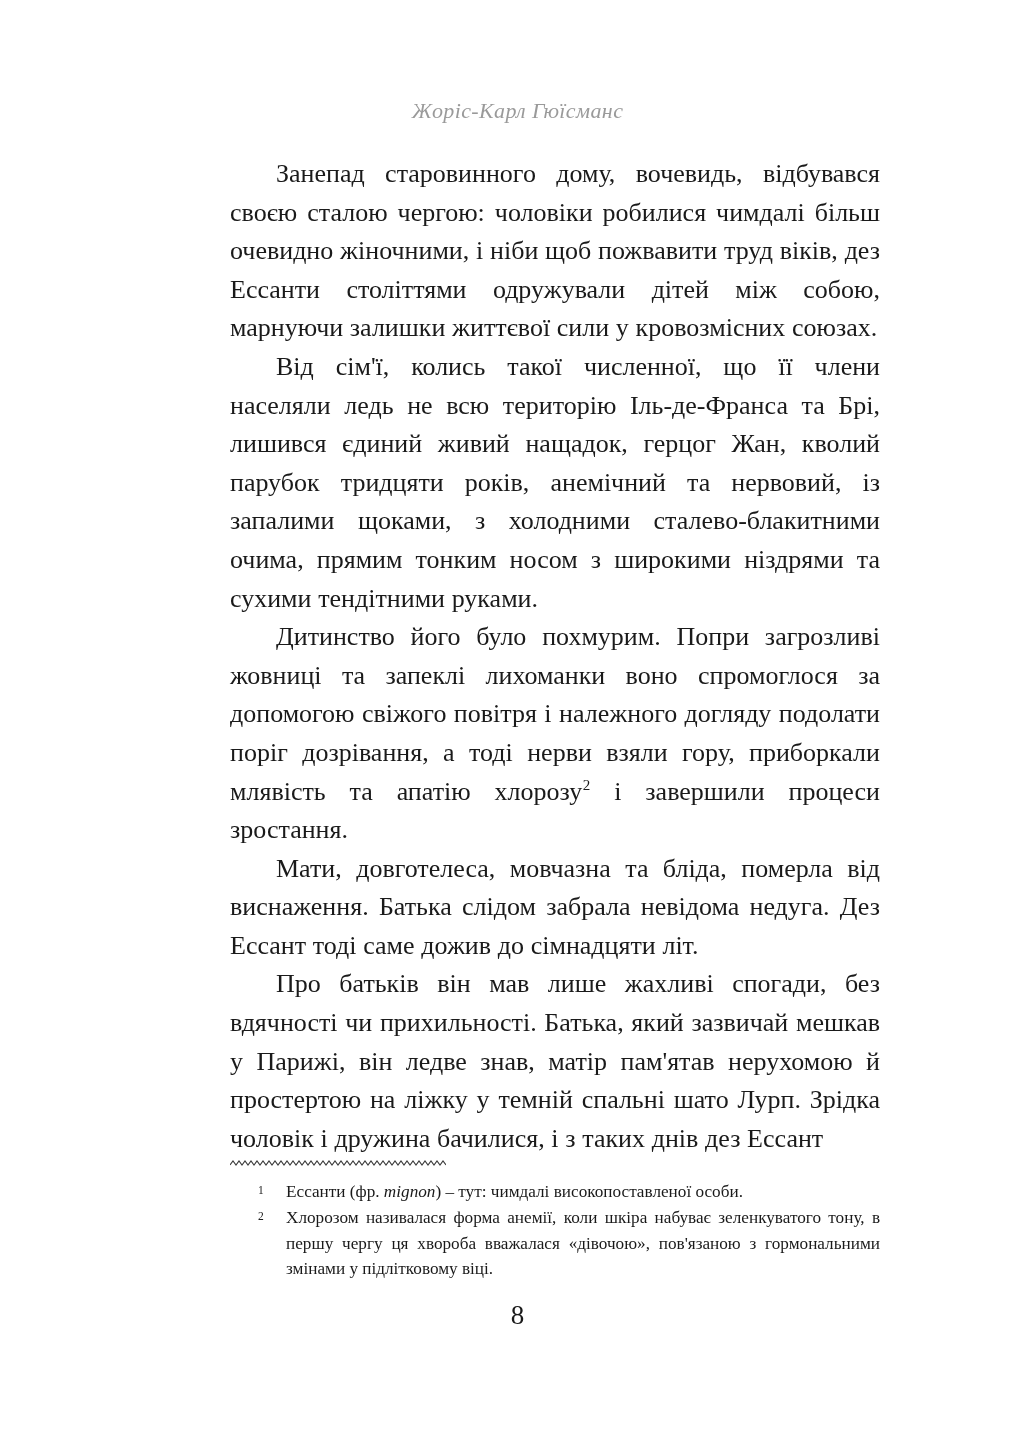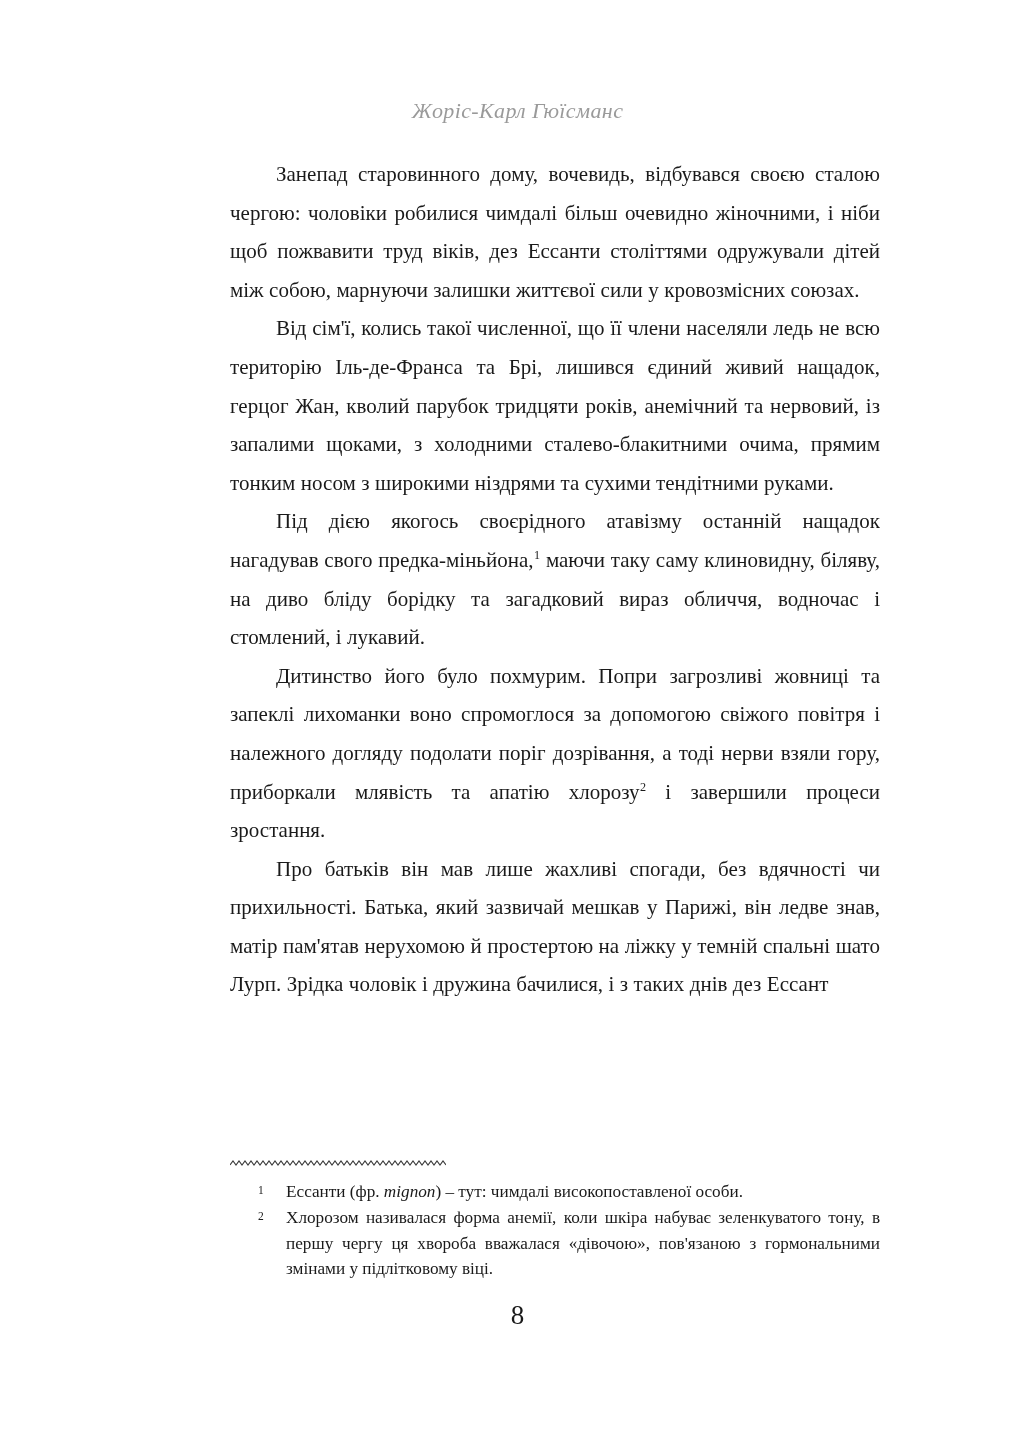--- a/index.html
+++ b/index.html
@@ -41,21 +41,21 @@
     top: 155px;
     left: 230px;
     width: 650px;
   }
 
   .para {
     margin: 0;
     text-align: justify;
     text-align-last: left;
     text-indent: 46px;
-    font-size: 21px;
+    font-size: 26px;
     line-height: 38.6px;
     hyphens: manual;
     word-spacing: 0.2px;
   }
 
   .para + .para { margin-top: 0; }
 
   sup.fnref {
     font-size: 0.58em;
     line-height: 0;
@@ -125,24 +125,24 @@
   <div class="running-head">Жоріс-Карл Гюїсманс</div>
 
   <div class="textblock">
     <p class="para">
       <span>Занепад старовинного дому, вочевидь, відбувався своєю сталою чергою: чоловіки робилися чимдалі більш очевидно жіночними, і ніби щоб пожвавити труд віків, дез Ессанти століттями одружували дітей між собою, марнуючи залишки життєвої сили у кровозмісних союзах.</span>
     </p>
     <p class="para">
       <span>Від сім'ї, колись такої численної, що її члени населяли ледь не всю територію Іль-де-Франса та Брі, лишився єдиний живий нащадок, герцог Жан, кволий парубок тридцяти років, анемічний та нервовий, із запалими щоками, з холодними сталево-блакитними очима, прямим тонким носом з широкими ніздрями та сухими тендітними руками.</span>
     </p>
     <p class="para">
-      <span>Під дією якогось своєрідного атавізму останній нащадок нагадував свого предка-міньйона,</span><sup class="fnref">1</sup><span> маючи таку саму клиновидну, біляву, на диво бліду борідку та загадковий вираз обличчя, водночас і стомлений, і лукавий.</span>
+      <span>Дитинство його було похмурим. Попри загрозливі жовниці та запеклі лихоманки воно спромоглося за допомогою свіжого повітря і належного догляду подолати поріг дозрівання, а тоді нерви взяли гору, приборкали млявість та апатію хлорозу</span><sup class="fnref">2</sup><span> і завершили процеси зростання.</span>
     </p>
     <p class="para">
-      <span>Дитинство його було похмурим. Попри загрозливі жовниці та запеклі лихоманки воно спромоглося за допомогою свіжого повітря і належного догляду подолати поріг дозрівання, а тоді нерви взяли гору, приборкали млявість та апатію хлорозу</span><sup class="fnref">2</sup><span> і завершили процеси зростання.</span>
+      <span>Мати, довготелеса, мовчазна та бліда, померла від виснаження. Батька слідом забрала невідома недуга. Дез Ессант тоді саме дожив до сімнадцяти літ.</span>
     </p>
     <p class="para">
       <span>Про батьків він мав лише жахливі спогади, без вдячності чи прихильності. Батька, який зазвичай мешкав у Парижі, він ледве знав, матір пам'ятав нерухомою й простертою на ліжку у темній спальні шато Лурп. Зрідка чоловік і дружина бачилися, і з таких днів дез Ессант</span>
     </p>
   </div>
 
   <div class="footnote-zone">
 
     <svg class="fn-rule" viewBox="0 0 216 9" preserveAspectRatio="none" aria-hidden="true">
       <path d="M0,6 L3,2 L6,6 L9,2 L12,6 L15,2 L18,6 L21,2 L24,6 L27,2 L30,6 L33,2 L36,6 L39,2 L42,6 L45,2 L48,6 L51,2 L54,6 L57,2 L60,6 L63,2 L66,6 L69,2 L72,6 L75,2 L78,6 L81,2 L84,6 L87,2 L90,6 L93,2 L96,6 L99,2 L102,6 L105,2 L108,6 L111,2 L114,6 L117,2 L120,6 L123,2 L126,6 L129,2 L132,6 L135,2 L138,6 L141,2 L144,6 L147,2 L150,6 L153,2 L156,6 L159,2 L162,6 L165,2 L168,6 L171,2 L174,6 L177,2 L180,6 L183,2 L186,6 L189,2 L192,6 L195,2 L198,6 L201,2 L204,6 L207,2 L210,6 L213,2 L216,6" fill="none" stroke="#3a3a3a" stroke-width="1.1"></path>

